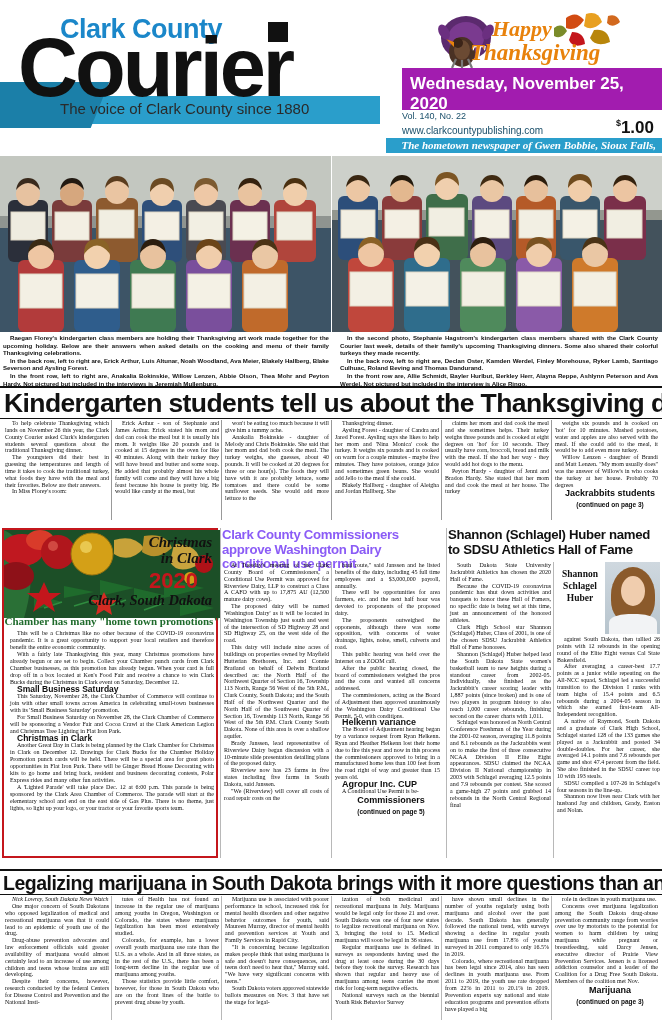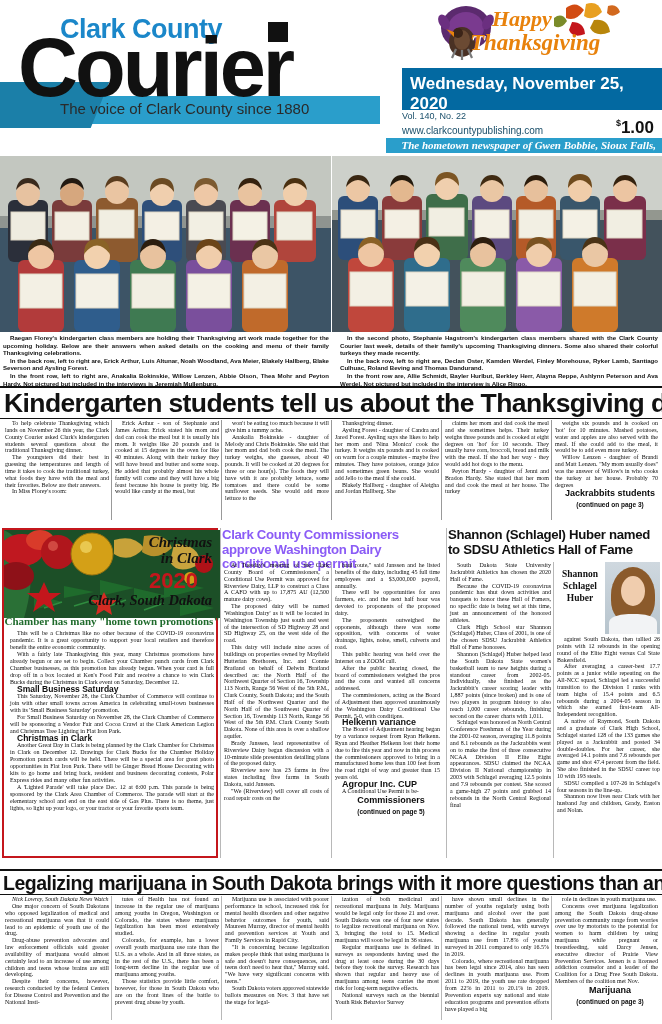--- a/index.html
+++ b/index.html
@@ -40,41 +40,41 @@
     width:110px; height:46px; background:#1b7fa8;
     transform: skewX(-22deg);
   }
   .mh-tagline {
     position:absolute; left:60px; top:100px;
     font-family:"Liberation Sans", sans-serif;
     font-size:15px; color:#2a2a2a; font-weight:normal;
   }
 
   
-  .tg-logo { position:absolute; left:432px; top:0; width:190px; height:72px; }
+  .tg-logo { position:absolute; left:432px; top:10px; width:190px; height:72px; }
   .tg-turkey {
     position:absolute; left:4px; top:2px; width:62px; height:62px;
   }
   .tg-happy {
     position:absolute; left:60px; top:6px;
     font-family:"Liberation Serif", serif; font-style:italic; font-weight:bold;
     font-size:22px; color:#e8820c;
     text-shadow: 1px 1px 0 #fff;
   }
   .tg-thanks {
     position:absolute; left:38px; top:30px;
     font-family:"Liberation Serif", serif; font-style:italic; font-weight:bold;
     font-size:23px; color:#e8820c;
     text-shadow: 1px 1px 0 #fff;
   }
 
   
   .mh-datepanel {
     position:absolute; left:402px; top:68px; width:260px; height:42px;
-    background:#0369a1;
+    background:#a21caf;
   }
   .mh-date {
     position:absolute; left:8px; top:6px;
     font-family:"Liberation Sans", sans-serif; font-weight:bold;
     font-size:17px; color:#ffffff;
   }
   .mh-vol {
     position:absolute; left:402px; top:111px;
     font-family:"Liberation Sans", sans-serif; font-size:9px; color:#1a4f6a;
   }

